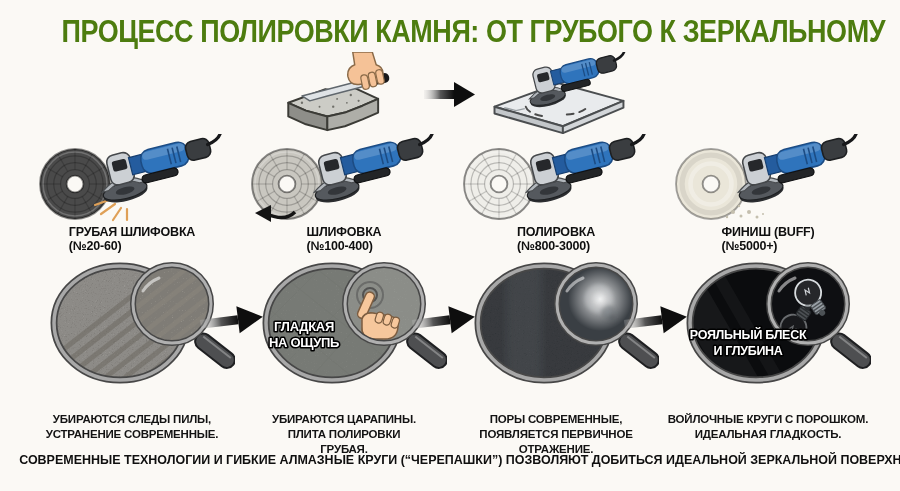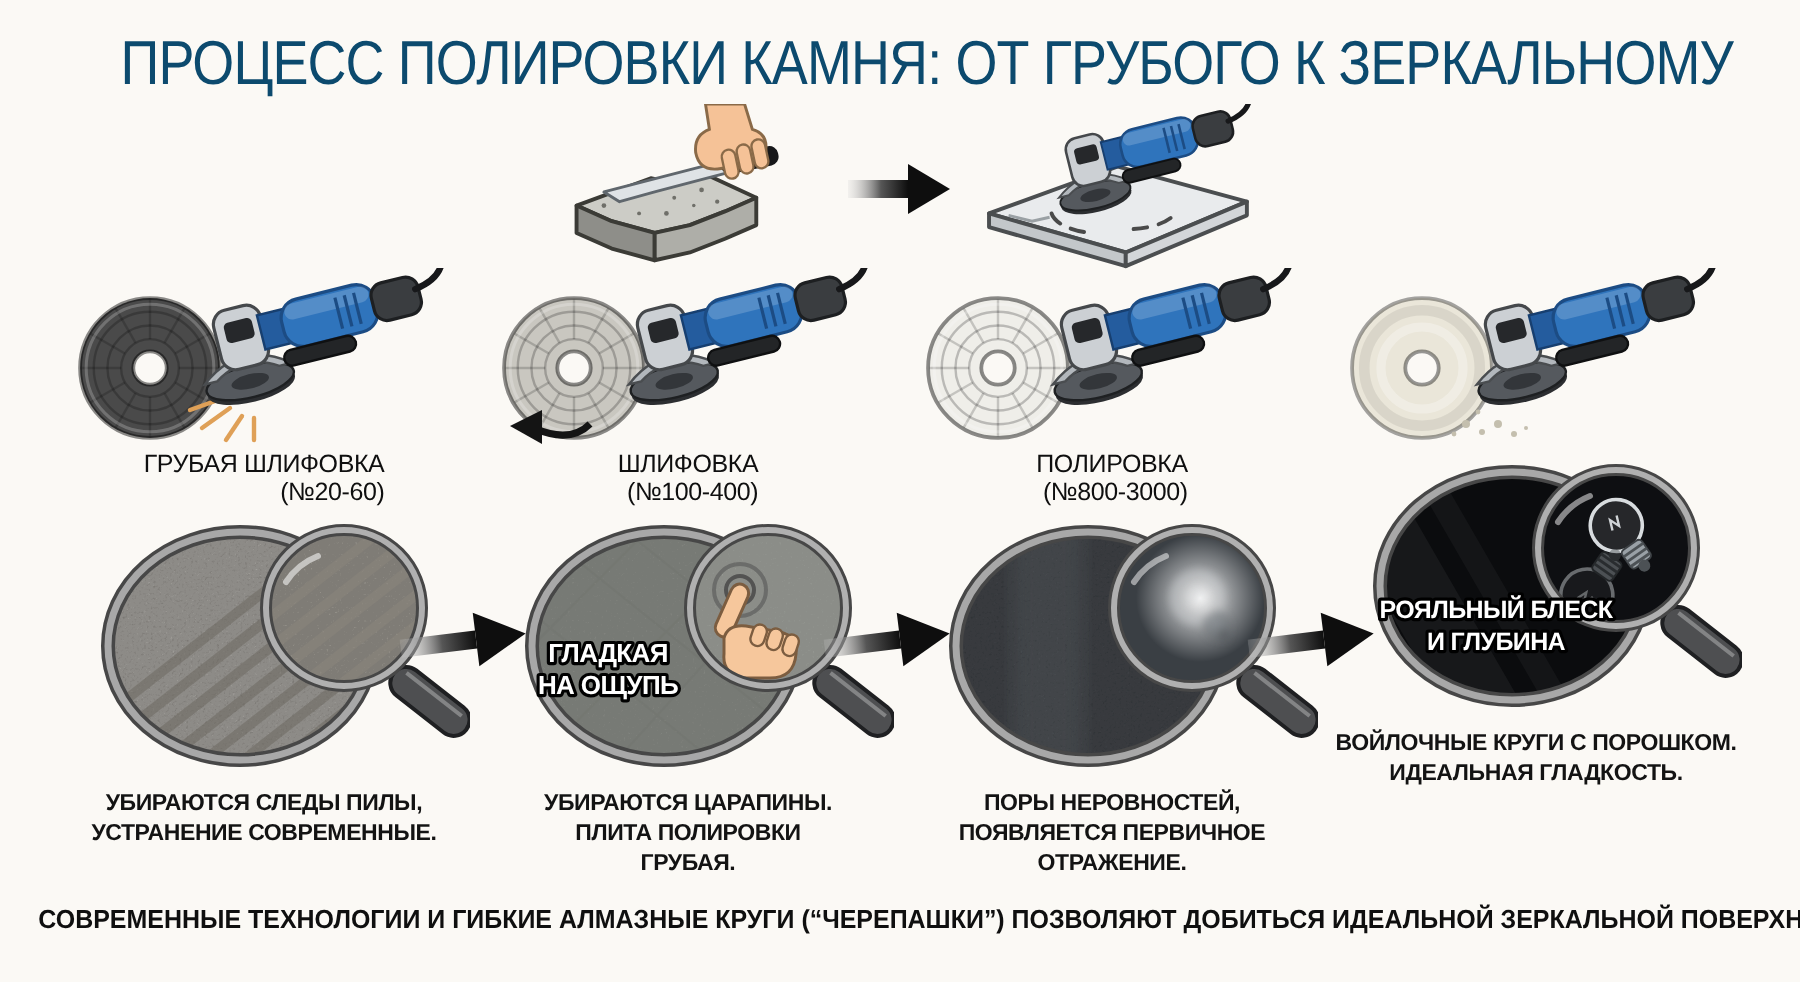--- a/index.html
+++ b/index.html
@@ -1,32 +1,32 @@
 <!DOCTYPE html>
 <html><head>
 <meta charset="utf-8">
 <style>
   html,body{margin:0;padding:0}
   body{width:900px;height:491px;overflow:hidden;background:#FBF9F5;font-family:"Liberation Sans",sans-serif}
   .poster{position:relative;width:900px;height:491px;background:#FBF9F5;color:#111}
 
   .title{position:absolute;top:14px;left:0;width:100%;text-align:center;
-         font-size:31px;font-weight:400;color:#0c4a6e;white-space:nowrap}
+         font-size:31px;font-weight:700;color:#4d7c0f;white-space:nowrap}
   .title .squeeze{display:inline-block;transform:scaleX(.87);letter-spacing:-.5px}
 
   .top-illo{position:absolute;top:52px;left:0;width:100%;display:flex;
             justify-content:center;align-items:center;gap:8px}
 
   .stages{position:absolute;top:142px;left:26px;width:848px;display:flex}
   .stage{width:212px;display:flex;flex-direction:column;align-items:center}
   .tool-figure{overflow:visible}
-  .stage-label{margin-top:1px;text-align:right;font-weight:400;font-size:12.5px;
+  .stage-label{margin-top:1px;text-align:left;font-weight:700;font-size:12.5px;
                line-height:1.15;color:#0f0f0f;letter-spacing:-.2px}
   .magnifier{margin-top:3px}
-  .stage-desc{margin-top:2px;text-align:center;font-weight:700;font-size:11.5px;
+  .stage-desc{margin-top:19px;text-align:center;font-weight:700;font-size:11.5px;
               line-height:1.3;color:#131313;letter-spacing:-.2px}
   .dl{display:block}
 
   .mid-arrow{position:absolute;top:303px;transform:rotate(-7deg)}
   .mid-arrow.a1{left:200px}.mid-arrow.a2{left:412px}.mid-arrow.a3{left:624px}
 
   .footer{position:absolute;top:452px;left:0;width:100%;text-align:center;
           font-weight:700;font-size:13px;color:#0f0f0f;white-space:nowrap}
   .footer .squeeze{display:inline-block;transform:scaleX(.96)}
 
@@ -364,21 +364,21 @@
           <circle cx="146" cy="42" r="32" fill="url(#glowGrad)"></circle>
           <g filter="url(#blur2)" opacity="0.6">
             <use href="#bulb" x="132" y="24" width="30" height="45" transform="rotate(-35 150 44)"></use>
           </g>
         </g>
         <circle cx="142" cy="47" r="39" fill="none" stroke="#474747" stroke-width="6"></circle>
         <circle cx="142" cy="47" r="39" fill="none" stroke="#b0b0b0" stroke-width="3"></circle>
         <path d="M113 34 a34 34 0 0 1 16 -13" stroke="rgba(255,255,255,0.5)" stroke-width="3" fill="none" stroke-linecap="round"></path>
       </svg>
       <div class="stage-desc">
-        <span class="dl">ПОРЫ НЕРОВНОСТЕЙ,</span>
+        <span class="dl">ПОРЫ СОВРЕМЕННЫЕ,</span>
         <span class="dl">ПОЯВЛЯЕТСЯ ПЕРВИЧНОЕ</span>
         <span class="dl">ОТРАЖЕНИЕ.</span>
       </div>
     </div>
 
     <div class="stage">
       <svg class="tool-figure" width="190" height="82" viewBox="0 0 190 82">
         <g class="pad-c4">
           <use href="#padFelt" x="0" y="4" width="76" height="76"></use>
         </g>
@@ -386,20 +386,24 @@
           <circle cx="60" cy="70" r="2"></circle>
             <circle cx="68" cy="74" r="1.5"></circle>
             <circle cx="76" cy="70" r="2"></circle>
           <circle cx="84" cy="75" r="1.5"></circle>
             <circle cx="66" cy="64" r="1.2"></circle>
             <circle cx="90" cy="72" r="1"></circle>
           <circle cx="54" cy="75" r="1.2"></circle>
         </g>
         <use href="#grinder" x="56" y="-8" width="136" height="80"></use>
       </svg>
+      <div class="stage-label">
+        <div>ФИНИШ (BUFF)</div>
+        <div>(№5000+)</div>
+      </div>
       <svg class="magnifier" width="205" height="136" viewBox="0 0 205 136">
         <defs>
           <clipPath id="bigS4">
               <ellipse cx="90" cy="66" rx="64" ry="55"></ellipse>
             </clipPath>
           <clipPath id="lensS4">
               <circle cx="142" cy="47" r="37"></circle>
             </clipPath>
         </defs>
         <g clip-path="url(#bigS4)">

